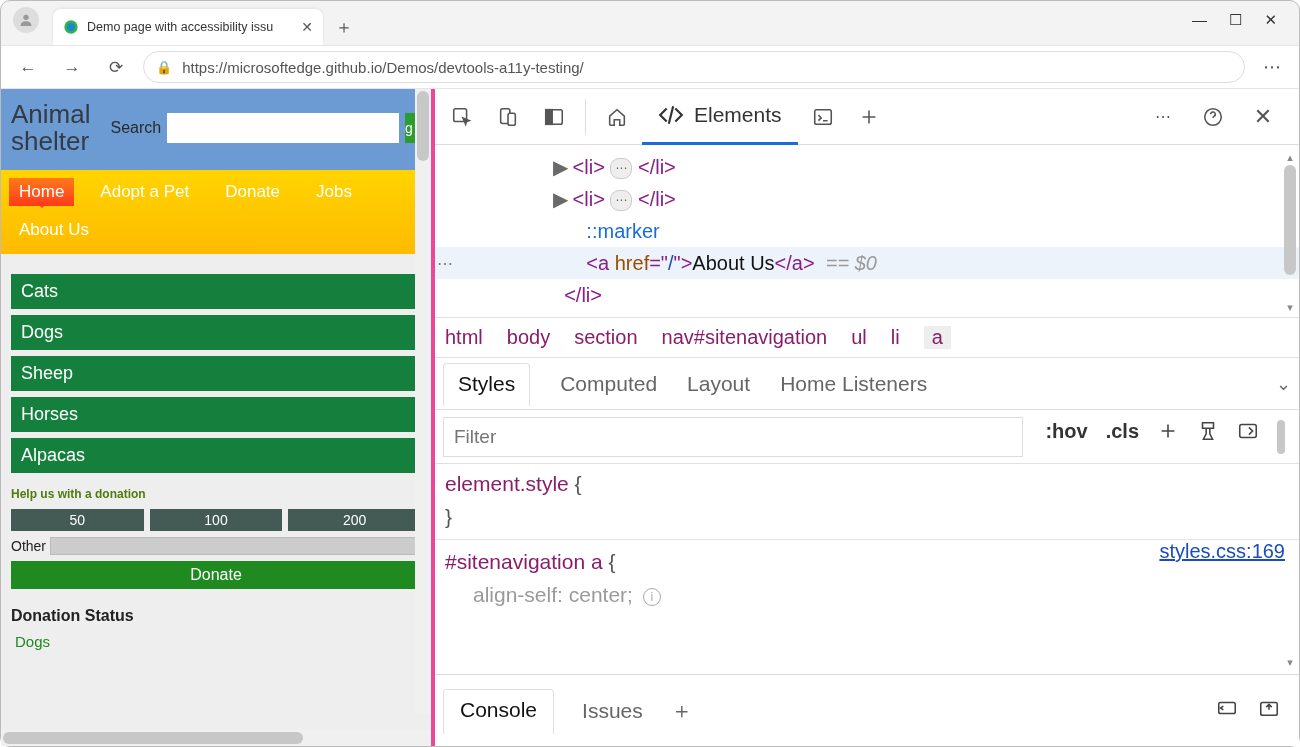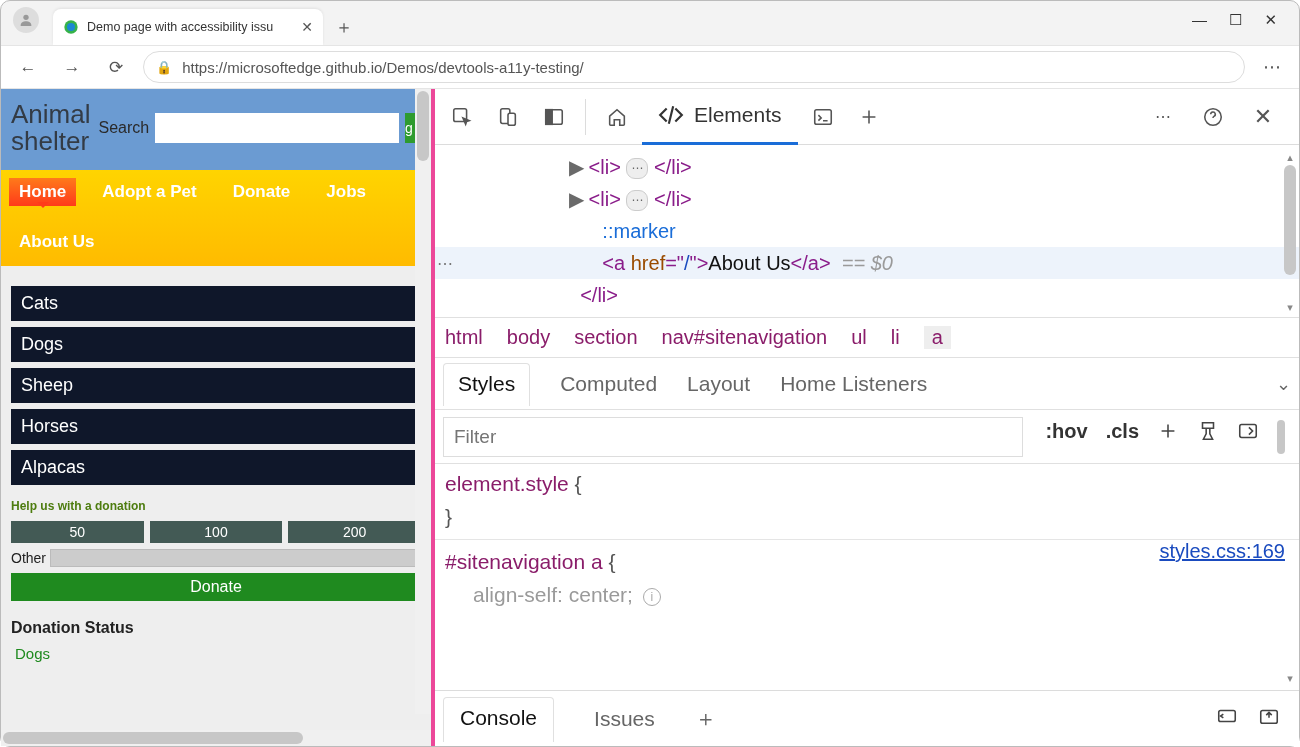--- a/index.html
+++ b/index.html
@@ -24,31 +24,31 @@
 .more-dots { width:34px; display:flex; align-items:center; justify-content:center; font-size:18px; color:#555; cursor:pointer; }
 
 
 .content { flex:1; display:flex; min-height:0; }
 
 
 .page-wrap { width:430px; display:flex; flex-direction:column; background:#eee; position:relative; }
 .page-scroll { flex:1; overflow:hidden; position:relative; }
 .page-header { background:#6b9bd2; padding:12px 10px 14px; display:flex; align-items:center; gap:6px; }
 .page-title { color:#333b45; font-size:26px; font-weight:400; line-height:1.05; }
-.search-label { color:#2a2a2a; font-size:16px; margin-left:2px; }
+.search-label { color:#2a2a2a; font-size:16px; margin-left:14px; }
 .search-input { flex:1; height:30px; border:1px solid #fff; background:#fff; }
 .go-btn { width:16px; height:30px; background:#2e9b2e; color:#fff; overflow:hidden; font-size:14px; display:flex; align-items:center; }
 .navstrip { background:linear-gradient(180deg,#ffd400,#ffbb00); padding:8px 8px 10px; }
-.navstrip ul { list-style:none; display:flex; flex-wrap:wrap; gap:22px 16px;font-weight:bold; }
+.navstrip ul { list-style:none; display:flex; flex-wrap:wrap; gap:10px 16px; }
 .navstrip a { color:#fff; font-size:17px; text-decoration:none; padding:4px 10px; display:inline-block; }
 .navstrip a.active { background:linear-gradient(180deg,#ff7a1a,#ff3a1a); position:relative; }
 .navstrip a.active::after { content:""; position:absolute; left:50%; bottom:-8px; margin-left:-6px; border:6px solid transparent; border-top-color:#ff3a1a; }
 
 .sidebar { padding:20px 10px 10px; }
-.cat { background:#0f172a; color:#fff; font-size:18px; padding:7px 10px; margin-bottom:6px; cursor:pointer; }
+.cat { background:#15803d; color:#fff; font-size:18px; padding:7px 10px; margin-bottom:6px; cursor:pointer; }
 .donate-h { font-weight:700; font-size:12px; margin:14px 0 8px; color:#4d7c0f; }
 .donate-row { display:flex; gap:6px; margin-bottom:6px; }
 .donate-btn { flex:1; background:#435a55; color:#fff; text-align:center; font-size:14px; padding:3px 0; cursor:pointer; }
 .other-row { display:flex; align-items:center; gap:4px; font-size:14px; color:#222; margin-bottom:6px; }
 .other-input { flex:1; height:18px; background:#ccc; border:1px solid #bbb; }
 .donate-submit { background:#1f8a1f; color:#fff; text-align:center; padding:5px 0; font-size:16px; cursor:pointer; }
 .status-h { font-weight:700; font-size:16px; margin:18px 0 8px; color:#222; }
 .status-dogs { color:#1f8a1f; font-size:15px; padding-left:4px; }
 
 .hscrollbar { height:16px; background:#f0f0f0; display:flex; align-items:center; }
@@ -63,21 +63,21 @@
 .dt-ico { width:42px; height:40px; display:flex; align-items:center; justify-content:center; color:#555; cursor:pointer; border-radius:4px; }
 .dt-ico svg { width:22px; height:22px; stroke:#555; fill:none; stroke-width:1.7; }
 .dt-sep { width:1px; height:36px; background:#dcdcdc; margin:0 6px; }
 .dt-tab { height:56px; padding:0 16px; display:flex; align-items:center; gap:10px; font-size:21px; color:#333; cursor:pointer; position:relative; }
 .dt-tab.active { border-bottom:3px solid #1a6dd8; background:#fff; }
 .dt-right { margin-left:auto; display:flex; align-items:center; gap:10px; padding-right:10px; }
 .dt-right .dt-ico { width:40px; }
 .dt-close { font-size:22px; }
 
 .dom-pane { flex:0 0 auto; position:relative; padding:6px 0 6px 0; font-family:Consolas,monospace; font-size:20px; line-height:1.6; overflow:hidden; }
-.dom-line { white-space:pre; padding-left:34px; }
+.dom-line { white-space:pre; padding-left:18px; }
 .tri { display:inline-block; width:14px; text-align:center; color:#6a6a6a; }
 .tag-b { color:#8a1d8a; }
 .attr-n { color:#9a4b00; }
 .attr-v { color:#1a4bbf; }
 .pseudo { color:#1a6dd8; }
 .txt { color:#111; }
 .eq0 { color:#9a9a9a; font-style:italic; }
 .ellip { display:inline-block; background:#eee; border:1px solid #ccc; border-radius:9px; padding:0 4px; font-size:12px; color:#666; vertical-align:2px; }
 .dom-sel { background:#edf3fb; position:relative; }
 .dom-sel::before { content:"⋯"; position:absolute; left:2px; top:4px; color:#777; font-size:16px; }
@@ -102,21 +102,21 @@
 
 .css-pane { flex:1; overflow:hidden; font-family:Consolas,monospace; font-size:21px; line-height:1.55; padding:4px 10px 0; position:relative; }
 .css-sel { color:#8a1d6a; }
 .css-brace { color:#555; }
 .css-indent { padding-left:28px; color:#9a9a9a; }
 .css-src { position:absolute; right:14px; top:72px; color:#1a4bbf; text-decoration:underline; font-size:20px; cursor:pointer; }
 .css-divider { border-top:1px solid #e5e5e5; margin:6px -10px; }
 .css-scroll { position:absolute; right:2px; top:6px; bottom:6px; width:14px; }
 .css-scroll .dn { position:absolute; bottom:0; width:14px; height:14px; color:#888; font-size:11px; text-align:center; }
 
-.drawer { height:56px; border-top:1px solid #dcdcdc; display:flex; align-items:center; padding:0 8px; gap:40px; font-size:21px; color:#666; }
+.drawer { height:72px; border-top:1px solid #dcdcdc; display:flex; align-items:center; padding:0 8px; gap:28px; font-size:21px; color:#666; }
 .drawer .active { color:#111; border:1px solid #e0e0e0; border-bottom:none; padding:8px 16px 12px; border-radius:4px 4px 0 0; margin-bottom:-1px; background:#fff; }
 .drawer .plus { font-size:22px; cursor:pointer; }
 .drawer-right { margin-left:auto; display:flex; gap:18px; padding-right:10px; }
 .drawer-right svg { width:24px; height:22px; stroke:#444; fill:none; stroke-width:1.7; }
 
 .info-circ { display:inline-block; width:18px; height:18px; border:1.5px solid #aaa; border-radius:50%; color:#aaa; font-size:12px; text-align:center; line-height:16px; vertical-align:1px; margin-left:4px; }
 </style>
 </head>
 <body>
 

